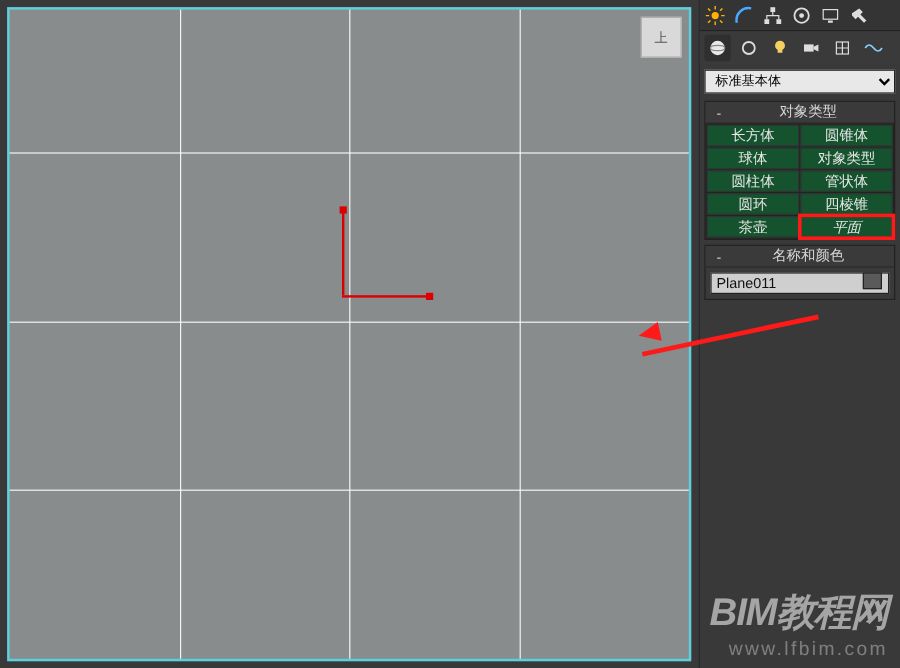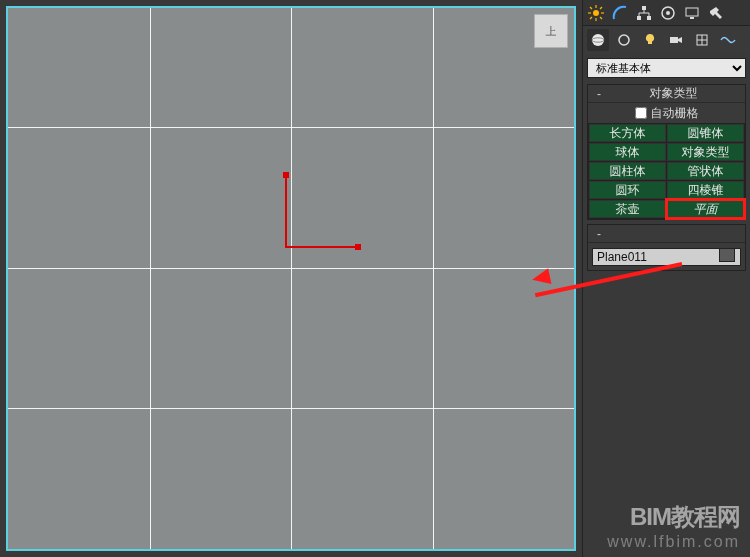--- a/index.html
+++ b/index.html
@@ -46,21 +46,21 @@
 
 .btn-grid { display: grid; grid-template-columns: 1fr 1fr; gap: 1px; background: #222; padding: 1px; }
 .obj-btn { height: 18px; background: #14532d; color: #e6e6e6; font-size: 12px; display: flex; align-items: center; justify-content: center; cursor: pointer; border: 1px solid #333; }
 .obj-btn.sel { outline: 3px solid #ff1a1a; outline-offset: -1px; z-index: 2; position: relative; font-style: italic; }
 
 .name-row { padding: 4px; }
 .name-row input { width: 100%; height: 18px; background: #cfcfcf; border: 1px solid #222; font-size: 12px; padding: 4px 4px; color: #111; }
 .swatch { position: absolute; right: 10px; margin-top: -18px; width: 16px; height: 14px; background: #5a5a5a; border: 1px solid #222; cursor: pointer; }
 
 .watermark { position: absolute; right: 10px; bottom: 6px; text-align: right; pointer-events: none; }
-.watermark .l1 { font-size: 24px; font-weight: 900; color: rgba(255,255,255,.55); letter-spacing: -1px; }
+.watermark .l1 { font-size: 32px; font-weight: 900; color: rgba(255,255,255,.55); letter-spacing: -1px; font-style: italic; }
 .watermark .l2 { font-size: 16px; color: rgba(255,255,255,.35); letter-spacing: 2px; }
 
 svg { display: block; }
 </style>
 </head>
 <body>
 
 <div class="app">
   <div class="viewport-wrap">
     <div class="viewport">
@@ -172,41 +172,38 @@
       <select>
         <option>标准基本体</option>
       </select>
     </div>
 
     <div class="rollout">
       <div class="rol-head">
         <span class="tg">-</span>
         <span class="tt">对象类型</span>
       </div>
-      <div class="auto-row">
-        <input type="checkbox" style="">
-        <span>自动栅格</span>
-      </div>
       <div class="btn-grid" id="btn-grid">
           <div class="obj-btn">长方体</div>
           <div class="obj-btn">圆锥体</div>
           <div class="obj-btn">球体</div>
           <div class="obj-btn">对象类型</div>
           <div class="obj-btn">圆柱体</div>
           <div class="obj-btn">管状体</div>
           <div class="obj-btn">圆环</div>
           <div class="obj-btn">四棱锥</div>
           <div class="obj-btn">茶壶</div>
           <div class="obj-btn sel">平面</div>
         </div>
     </div>
 
     <div class="rollout">
       <div class="rol-head">
         <span class="tg">-</span>
+        <span class="tt">名称和颜色</span>
       </div>
       <div class="name-row" style="position:relative">
         <input type="text" value="Plane011" style="">
         <div class="swatch"></div>
       </div>
     </div>
   </div>
 </div>
 
 <div class="arrow-line"></div>

